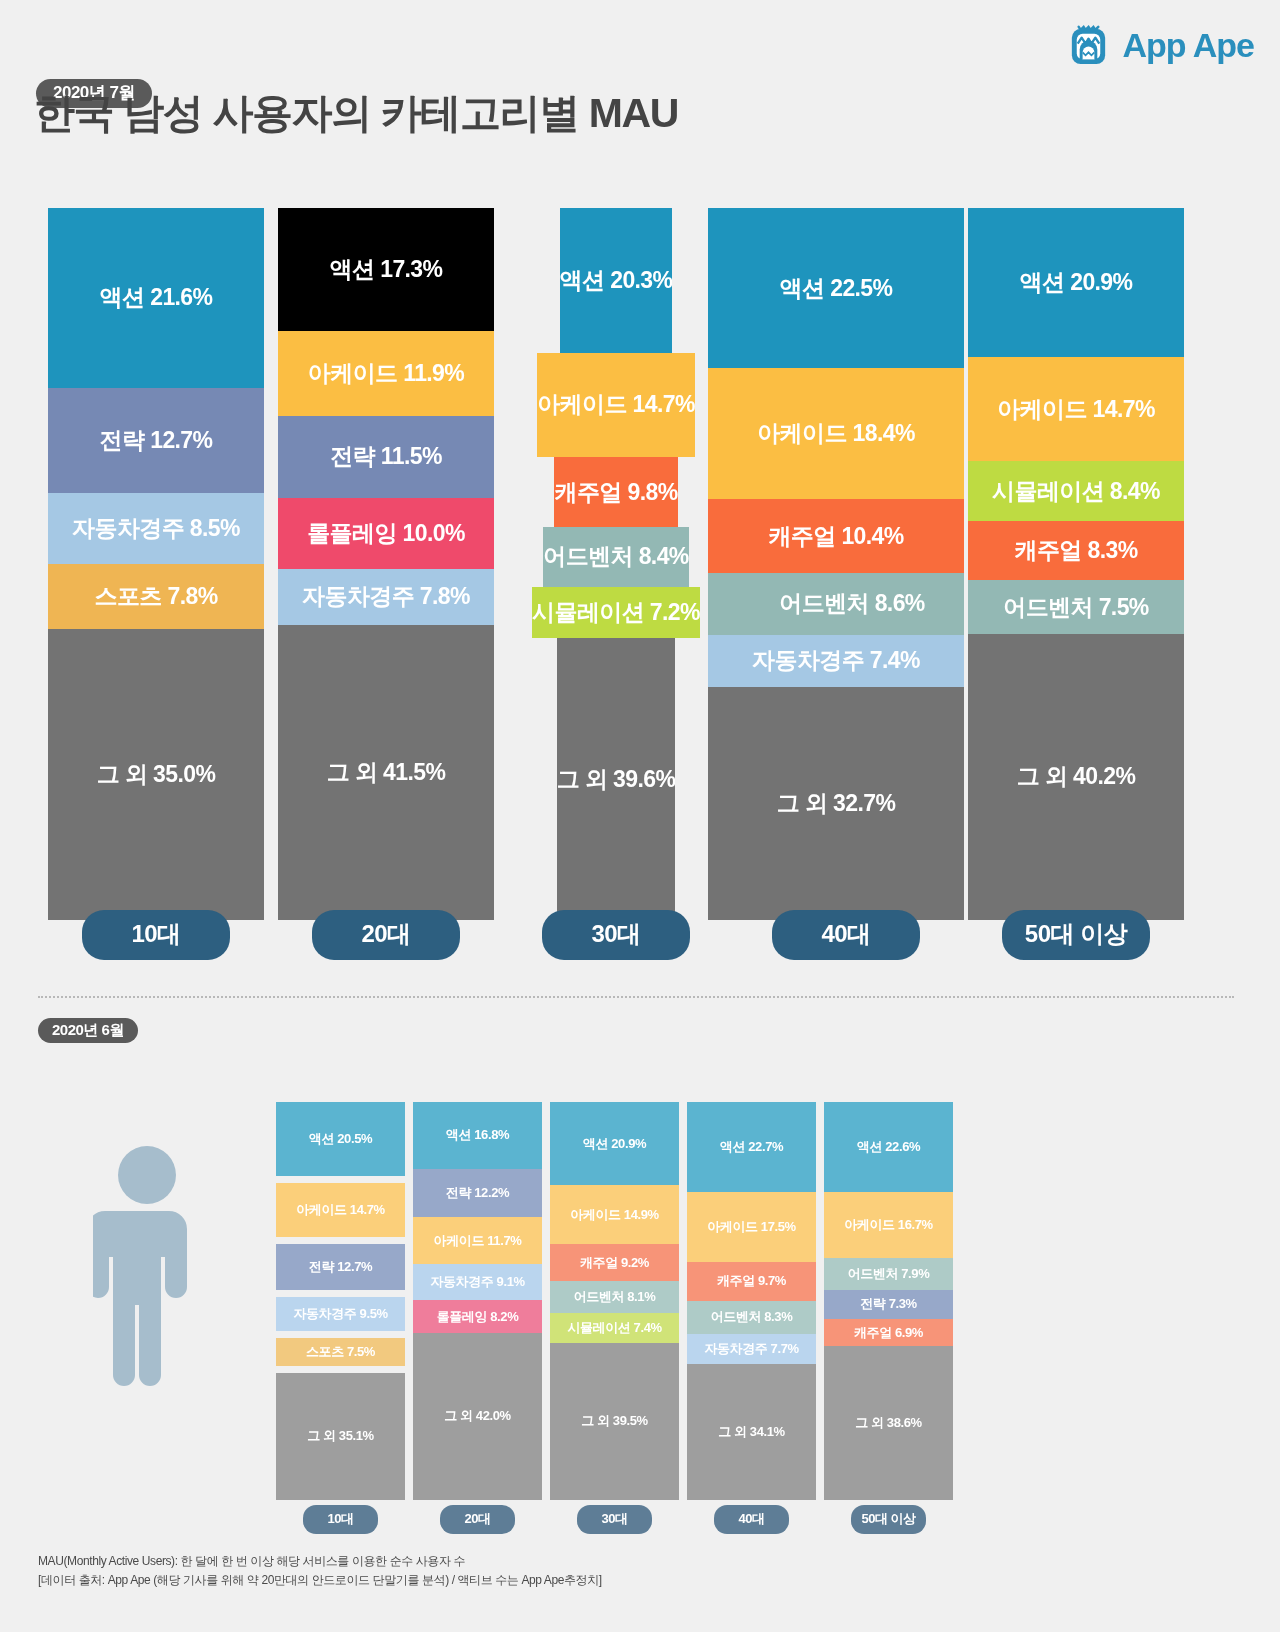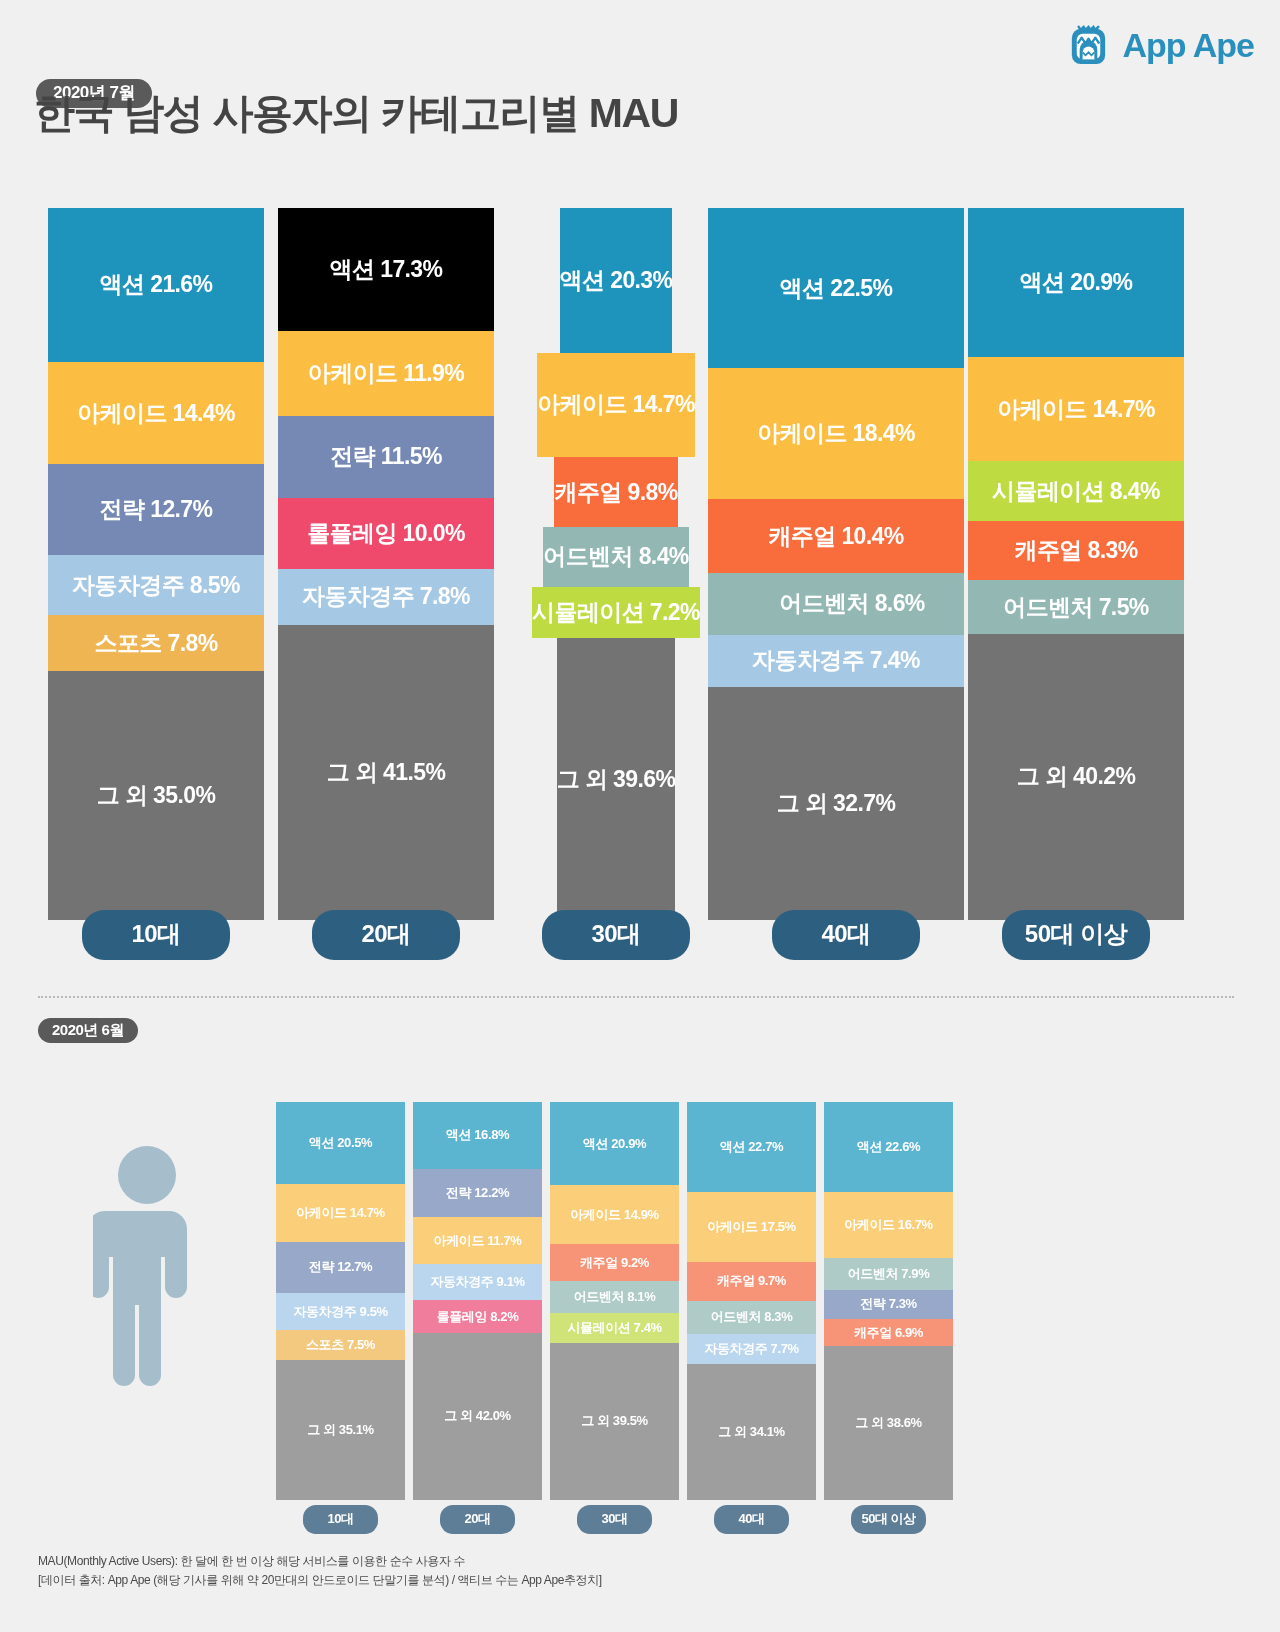--- a/index.html
+++ b/index.html
@@ -91,23 +91,20 @@
     </span>
     <span class="logo-text">App Ape</span>
   </div>
 </div>
 
 <div class="chart-july">
     <div class="bar-col" style="left: 48px; top: 10px; width: 216px; height: 712px;">
       <div class="seg" style="background: rgb(30, 148, 189); flex: 21.6 0 0px;">
         <span>액션 21.6%</span>
       </div>
-      <div class="seg" style="background: rgb(251, 190, 67); flex: 14.4 0 0px;">
-        <span>아케이드 14.4%</span>
-      </div>
       <div class="seg" style="background: rgb(118, 137, 180); flex: 12.7 0 0px;">
         <span>전략 12.7%</span>
       </div>
       <div class="seg" style="background: rgb(165, 200, 228); flex: 8.5 0 0px;">
         <span>자동차경주 8.5%</span>
       </div>
       <div class="seg" style="background: rgb(239, 181, 83); flex: 7.8 0 0px;">
         <span>스포츠 7.8%</span>
       </div>
       <div class="seg" style="background: rgb(115, 115, 115); flex: 35 0 0px;">
@@ -205,21 +202,21 @@
 
 <div class="june-badge">2020년 6월</div>
 <span class="person-icon">
   <svg viewBox="0 0 108 250" width="108" height="250">
     <circle cx="54" cy="32" r="29" fill="#a6bdcc"></circle>
     <path d="M54 68 h22 a18 18 0 0 1 18 18 v58 a11 11 0 0 1 -22 0 v-30 h-4 v118 a11 11 0 0 1 -22 0 v-70 h-4 v70 a11 11 0 0 1 -22 0 v-118 h-4 v30 a11 11 0 0 1 -22 0 v-58 a18 18 0 0 1 18 -18 z" fill="#a6bdcc"></path>
   </svg>
 </span>
 
 <div class="chart-june">
-    <div class="bar-col" style="left: 276px; top: 7px; width: 129px; height: 398px;">
+    <div class="bar-col" style="left: 276px; top: 7px; width: 129px; height: 398px; gap: 7px;">
       <div class="seg" style="background: rgb(91, 180, 208); flex: 20.5 0 0px;">
         <span>액션 20.5%</span>
       </div>
       <div class="seg" style="background: rgb(251, 207, 122); flex: 14.7 0 0px;">
         <span>아케이드 14.7%</span>
       </div>
       <div class="seg" style="background: rgb(151, 168, 201); flex: 12.7 0 0px;">
         <span>전략 12.7%</span>
       </div>
       <div class="seg" style="background: rgb(186, 213, 238); flex: 9.5 0 0px;">

